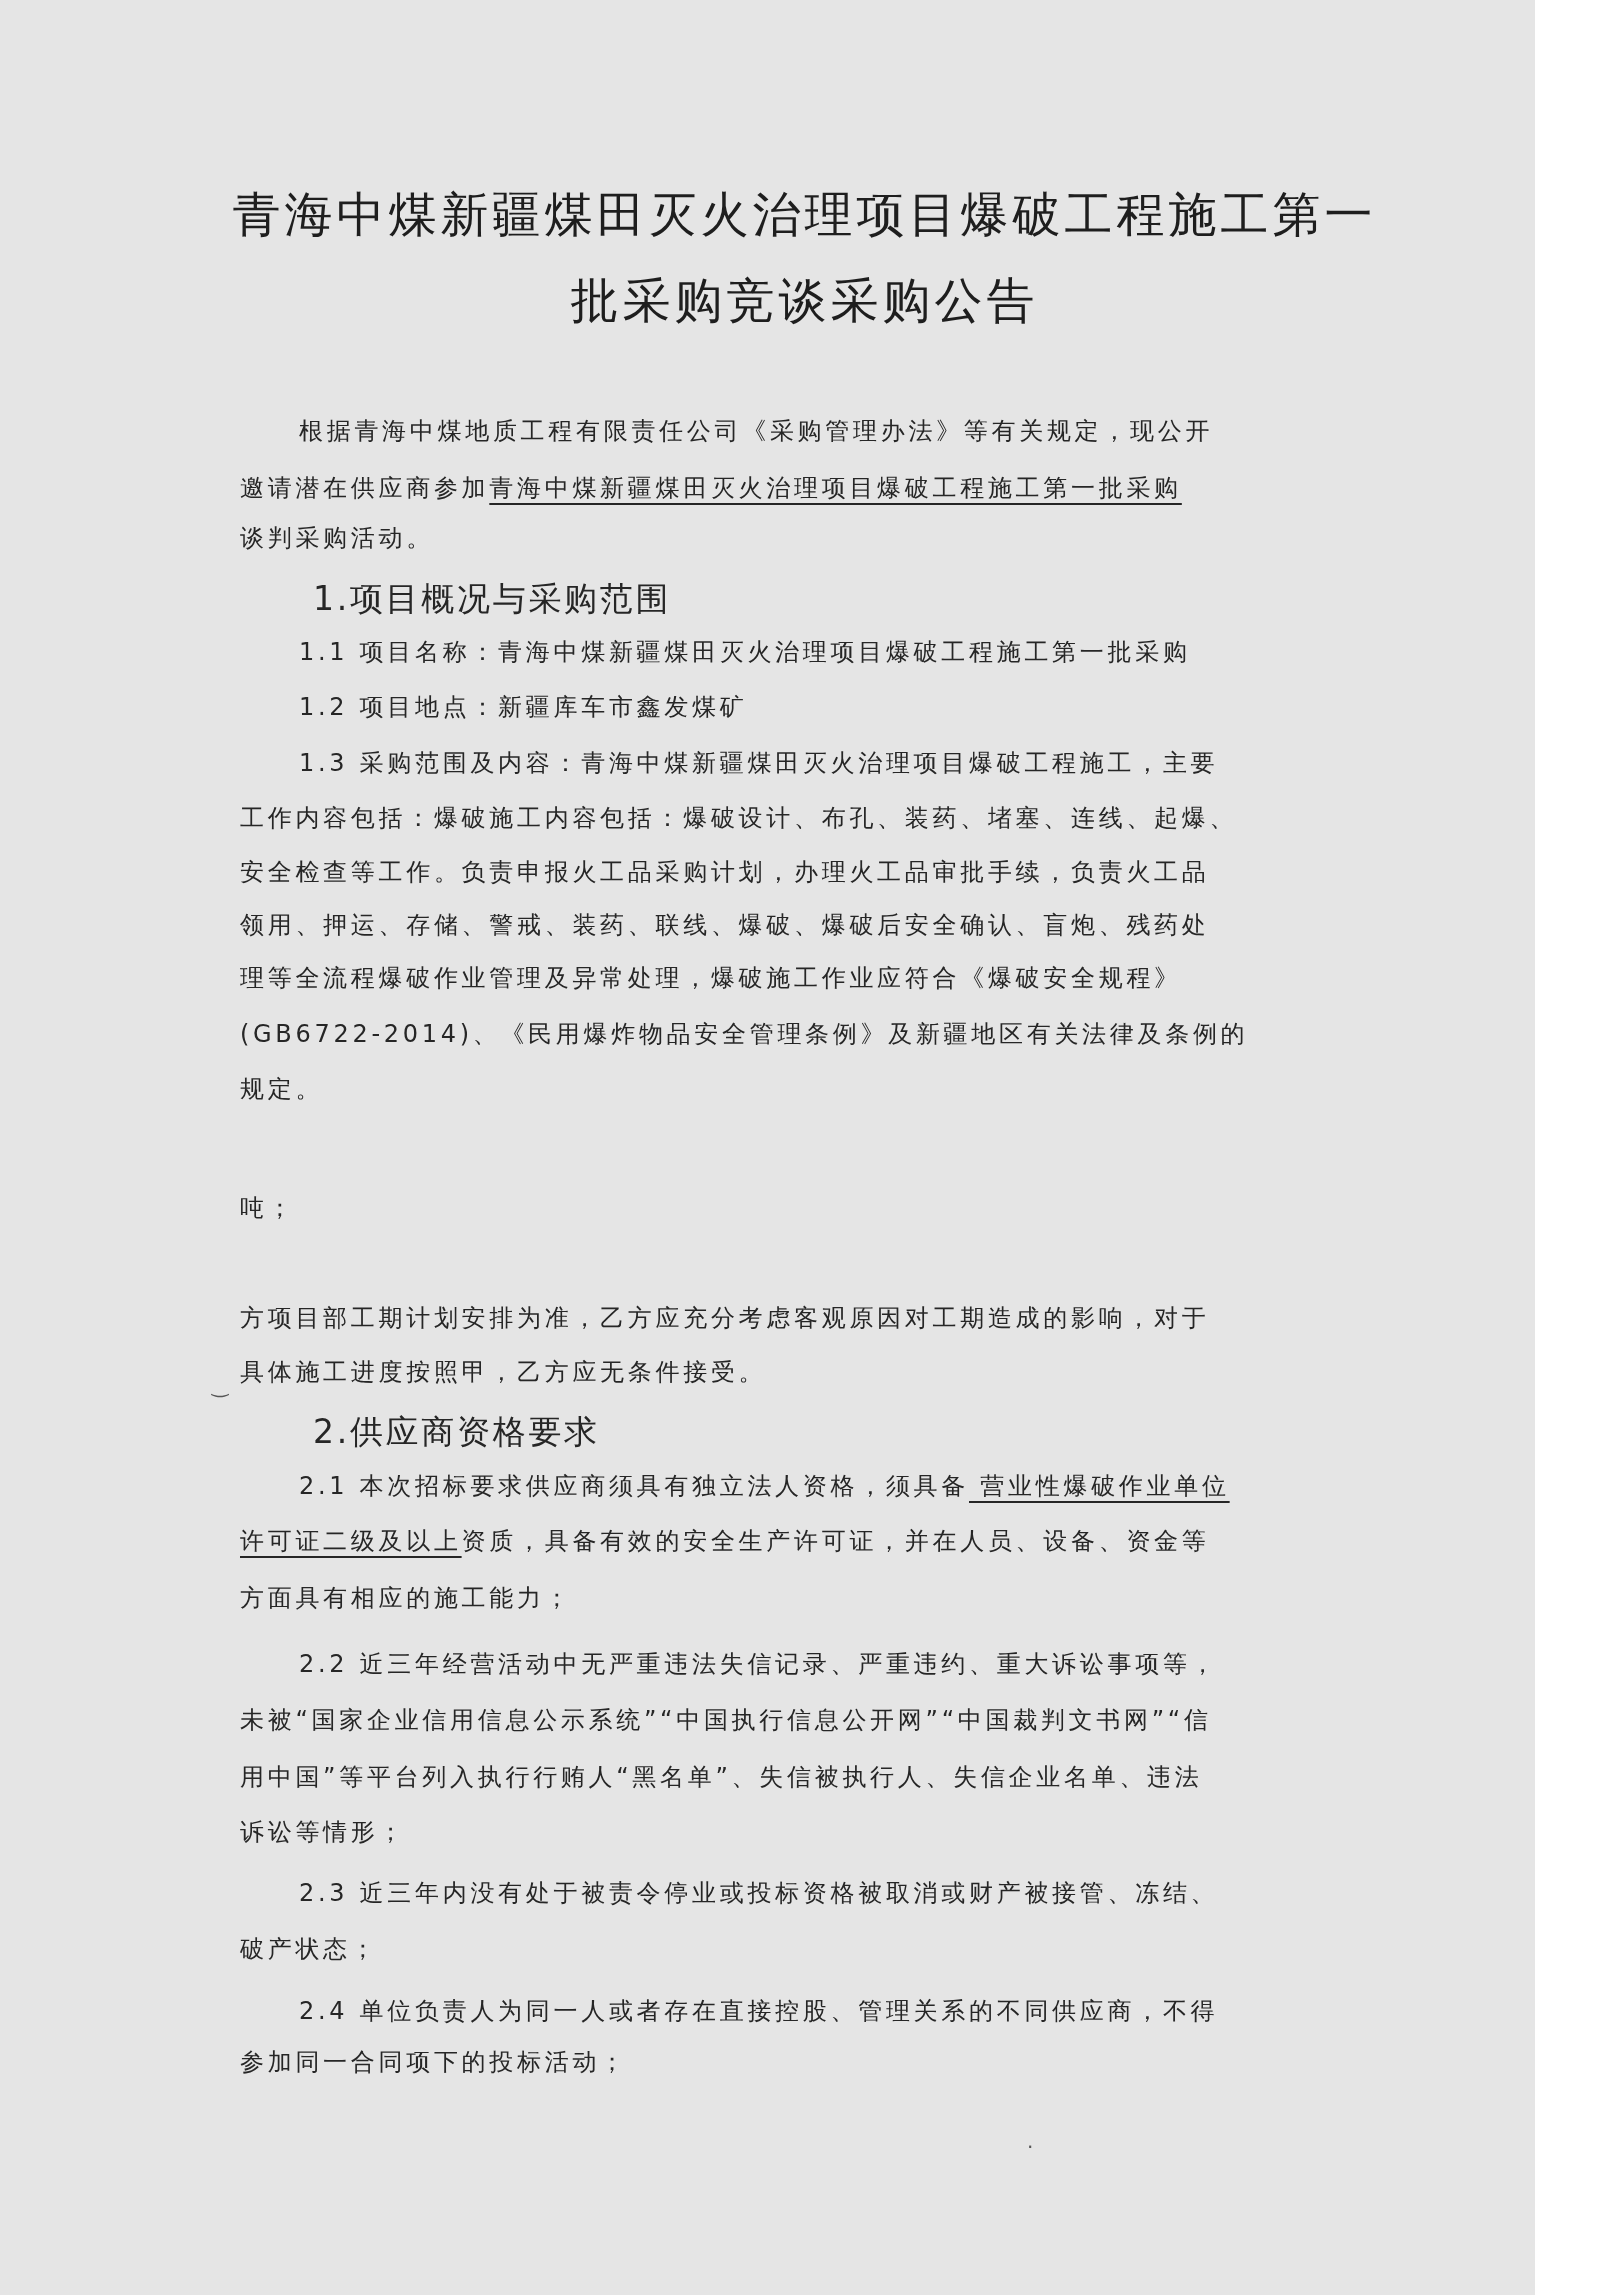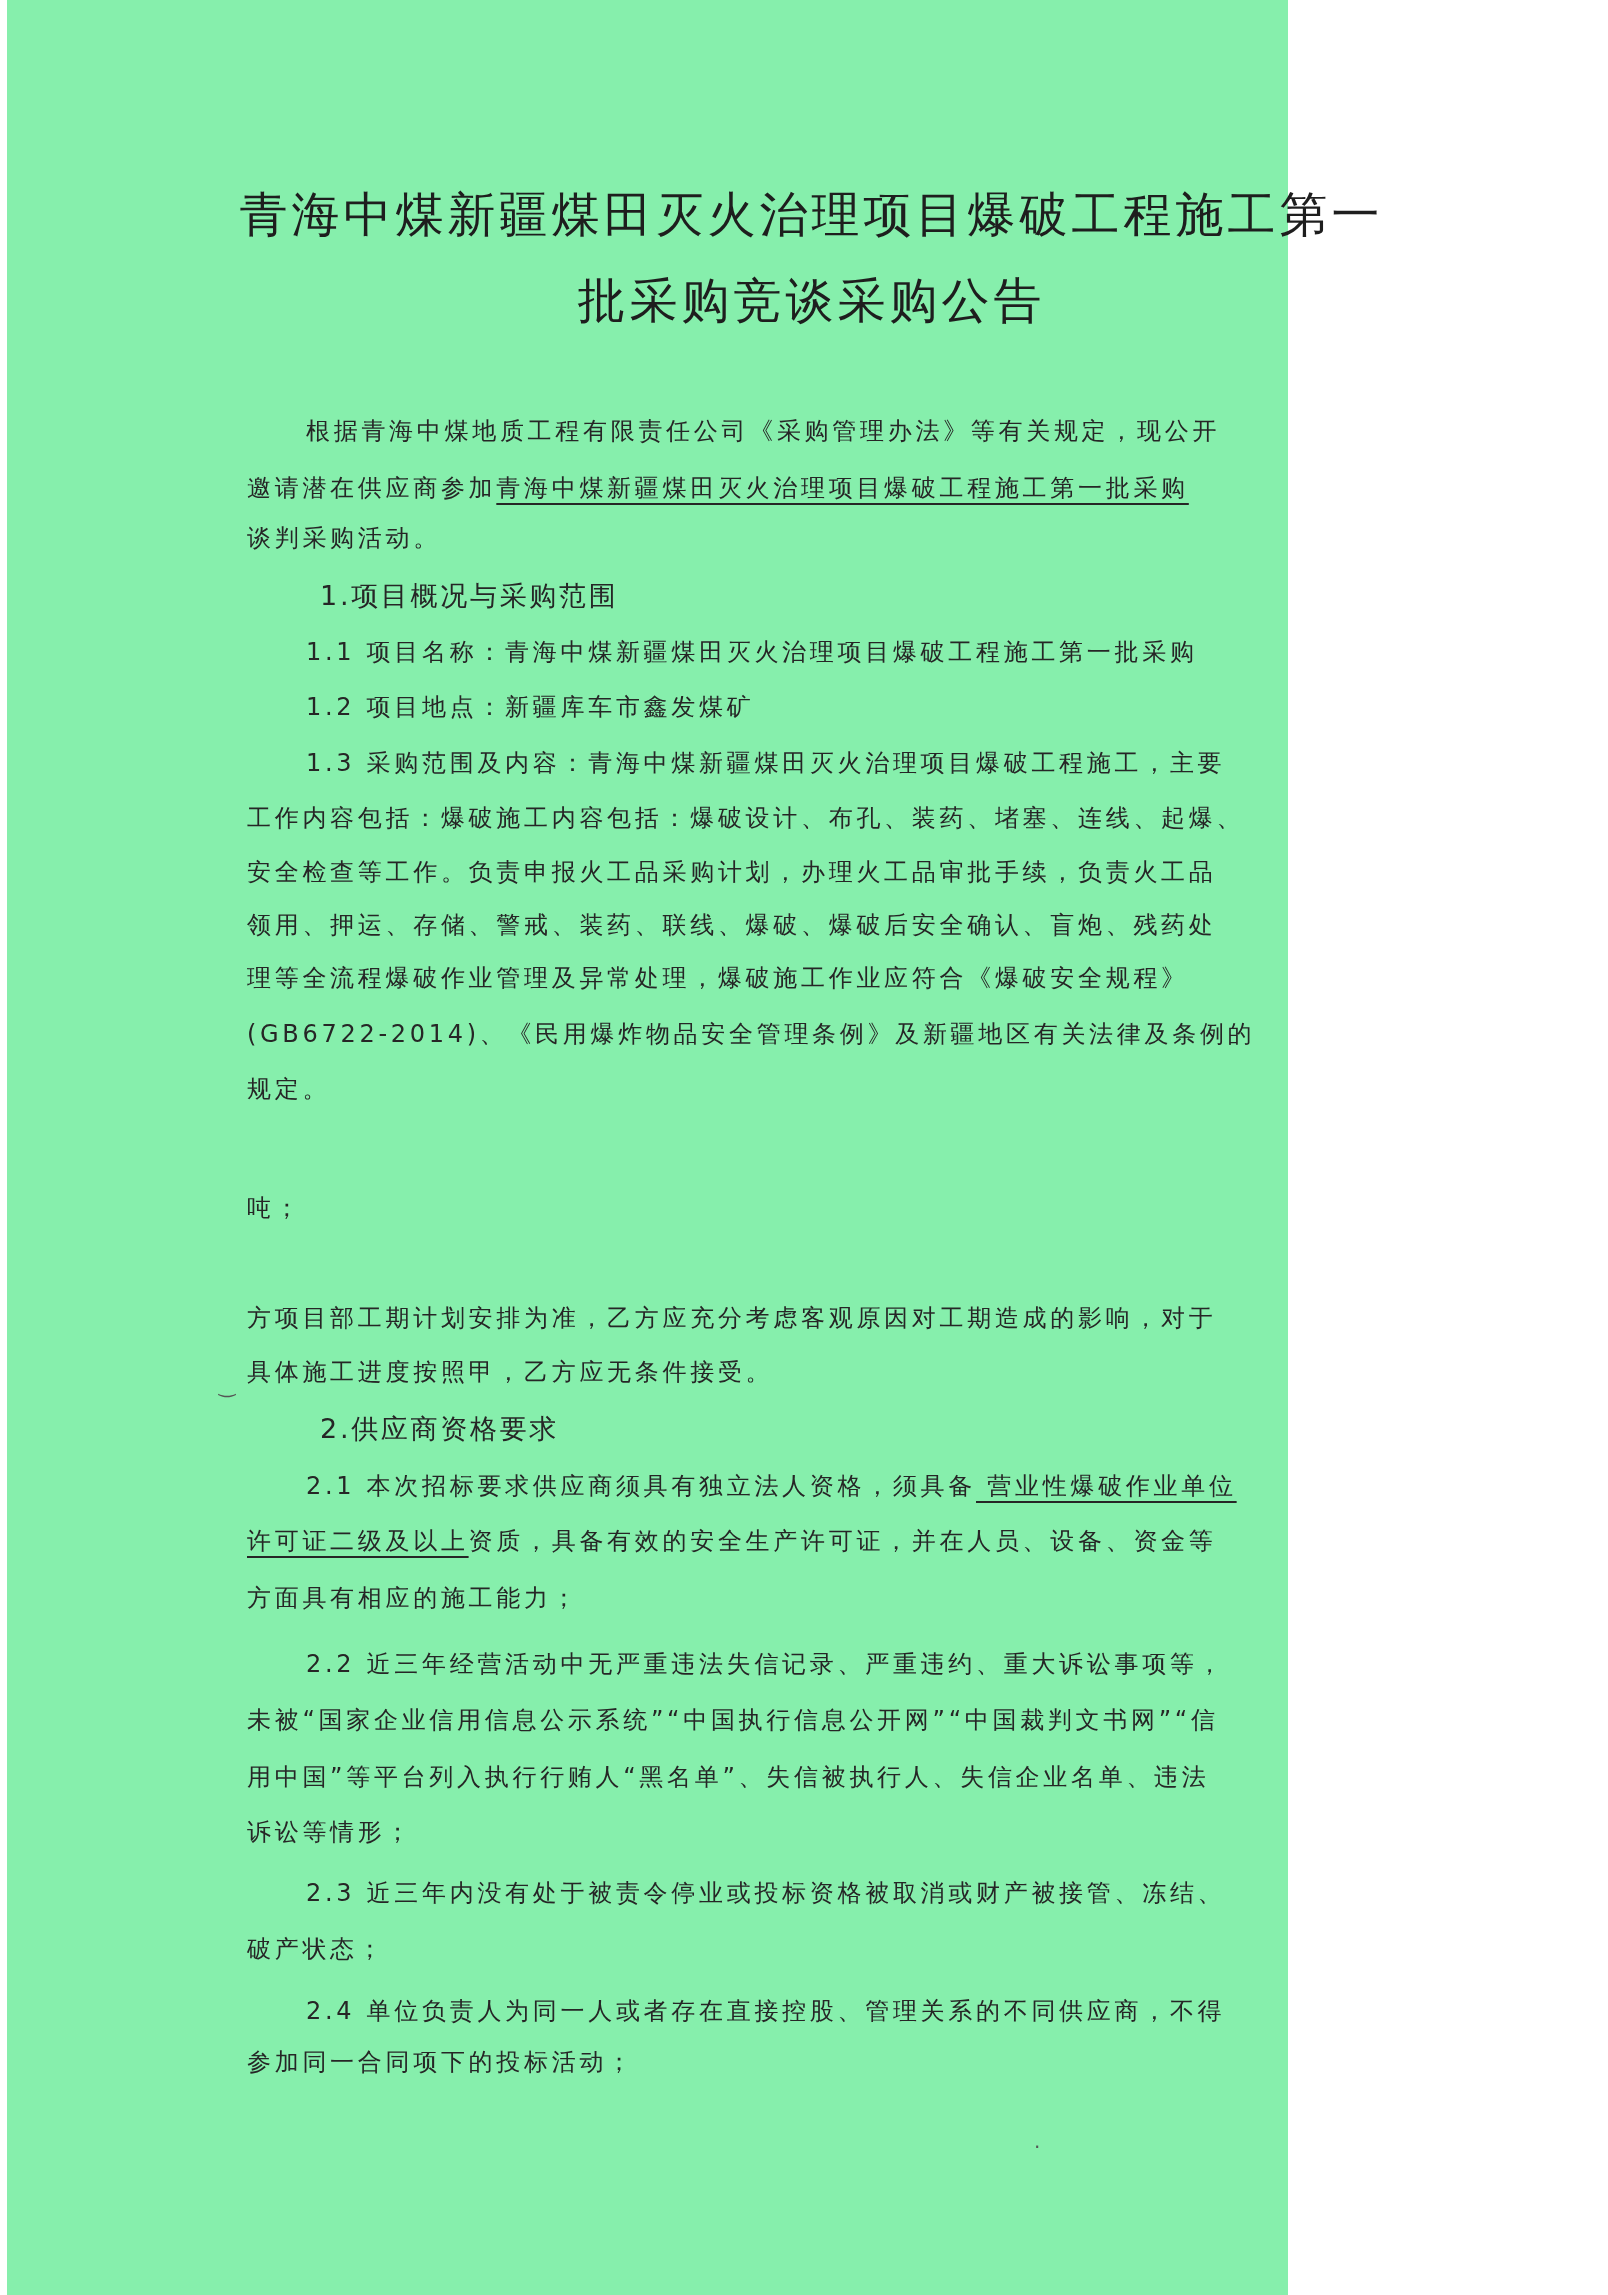--- a/index.html
+++ b/index.html
@@ -10,23 +10,23 @@
     body {
       width: 1609px;
       height: 2295px;
       position: relative;
       overflow: hidden;
       color: #222222;
       font-family: "DejaVu Sans", "Liberation Sans", sans-serif;
     }
     .page {
       position: absolute;
-      left: 7px; top: 0;
-      width: 1281px; height: 2295px;
-      background: #86efac;
+      left: 0; top: 0;
+      width: 1535px; height: 2295px;
+      background: #e5e5e5;
     }
     .title {
       position: absolute;
       left: 0; width: 1609px;
       text-align: center;
       font-size: 48px;
       letter-spacing: 4px;
       color: #1e1e1e;
       font-weight: normal;
       margin: 0;
@@ -39,21 +39,21 @@
       position: absolute;
       left: 240px;
       width: 1149px;
       font-size: 24px;
       line-height: 1;
       white-space: nowrap;
       letter-spacing: 3.7px;
       color: #262626;
     }
     .indent { left: 299px; }
-    .heading { left: 313px; font-size: 27px; letter-spacing: 2.7px; }
+    .heading { left: 313px; font-size: 33px; letter-spacing: 2.7px; }
     .u { text-decoration: underline; text-decoration-thickness: 2px; text-underline-offset: 6.7px; }
     .mark {
       position: absolute;
       color: #555;
       font-size: 20px;
       line-height: 1;
     }
   </style>
 </head>
 <body>

